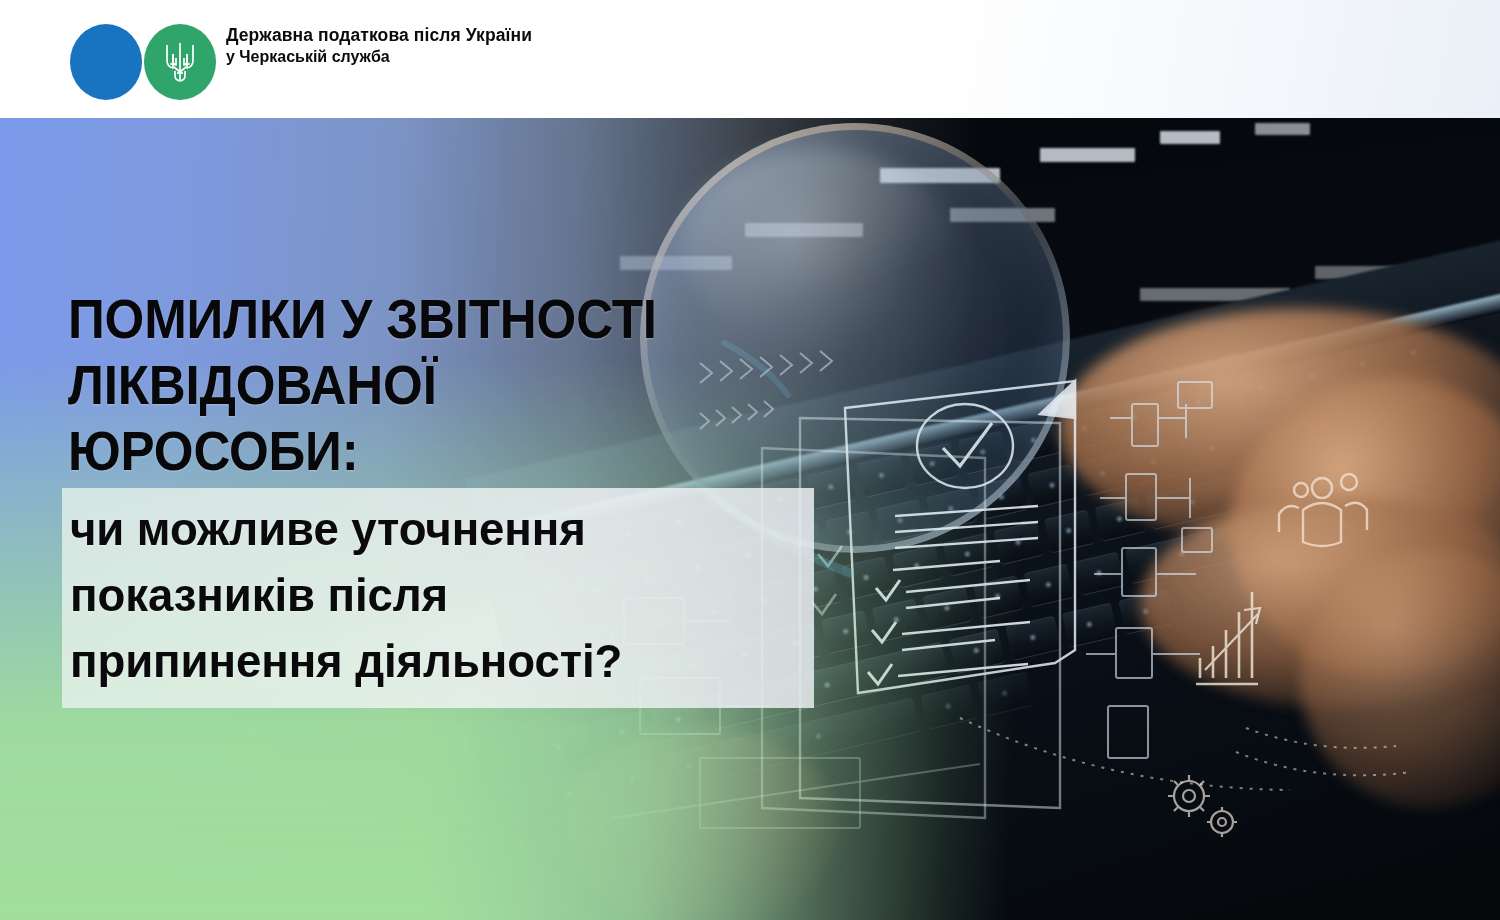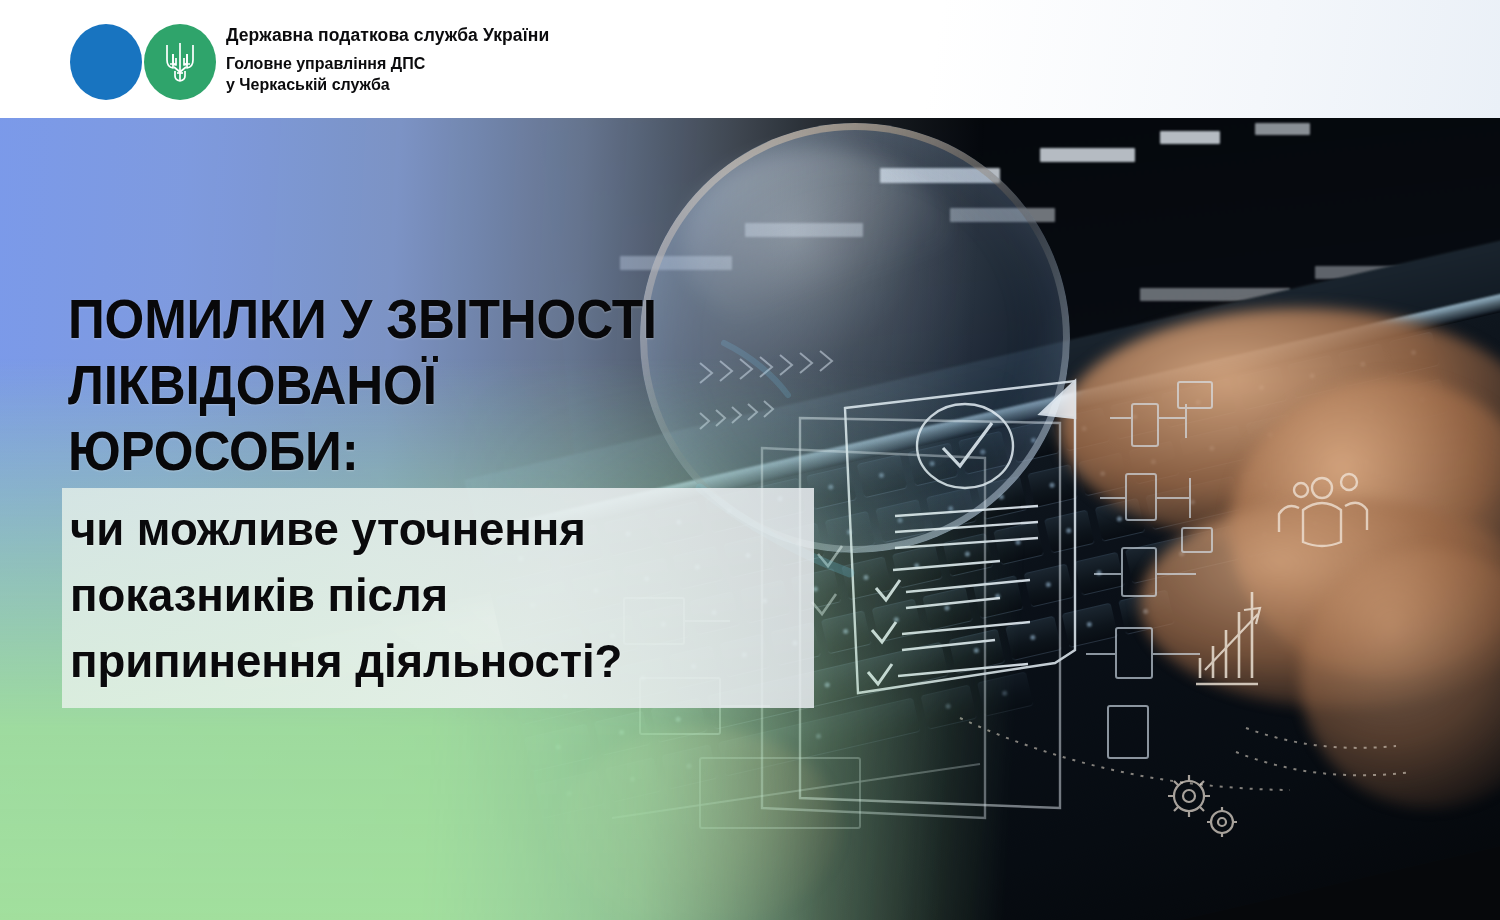--- a/index.html
+++ b/index.html
@@ -427,22 +427,21 @@
           <path d="M25 14 L25 22 Q25 25 22 25 L22 18"></path>
           <path d="M8 24 L14 24 M22 24 L28 24"></path>
           <path d="M12 27 L18 32 L24 27"></path>
           <path d="M13 31 L13 36 Q13 40 18 41 Q23 40 23 36 L23 31"></path>
           <path d="M15 33 L21 33"></path>
         </g>
       </svg>
     </div>
 
     <div class="org-text">
-      <div class="org-line1">Державна податкова служба України</div>
-      <div class="org-line2">Головне управління ДПС</div>
+      <div class="org-line1">Державна податкова після України</div>
       <div class="org-line3">у Черкаській служба</div>
     </div>
   </div>
 
   <div class="headline">
     <div>ПОМИЛКИ У ЗВІТНОСТІ</div>
     <div>ЛІКВІДОВАНОЇ</div>
     <div>ЮРОСОБИ:</div>
   </div>
 

